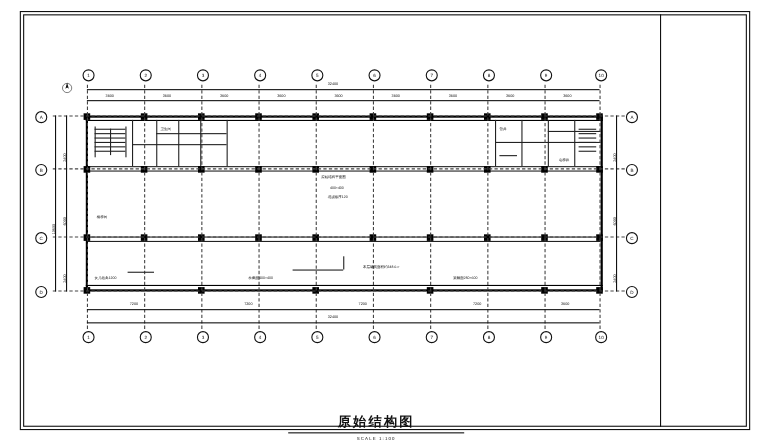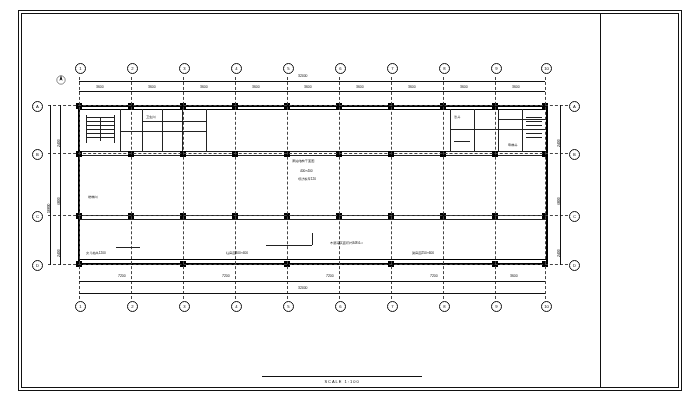--- a/index.html
+++ b/index.html
@@ -228,20 +228,21 @@
     <div class="note2" style="left:300px;top:186px;">本层建筑面积约348.6㎡</div>
     <div class="note2" style="left:196px;top:196px;">柱截面400×400</div>
     <div class="note2" style="left:382px;top:196px;">梁截面250×600</div>
     <div class="note2" style="left:56px;top:196px;">女儿墙高1200</div>
 
     <div class="ln h thin" style="left:236px;top:190px;width:46px;height:0.5px;"></div>
     <div class="ln v thin" style="left:282px;top:178px;width:0.5px;height:12px;"></div>
     <div class="ln h thin" style="left:86px;top:192px;width:24px;height:0.5px;"></div>
 
     <div class="plan-title">
+      <div class="t">原始结构图</div>
       <div class="u"></div>
       <div class="s">SCALE 1:100</div>
     </div>
   </div>
 
   <div class="title-col">
 
     
 
     

